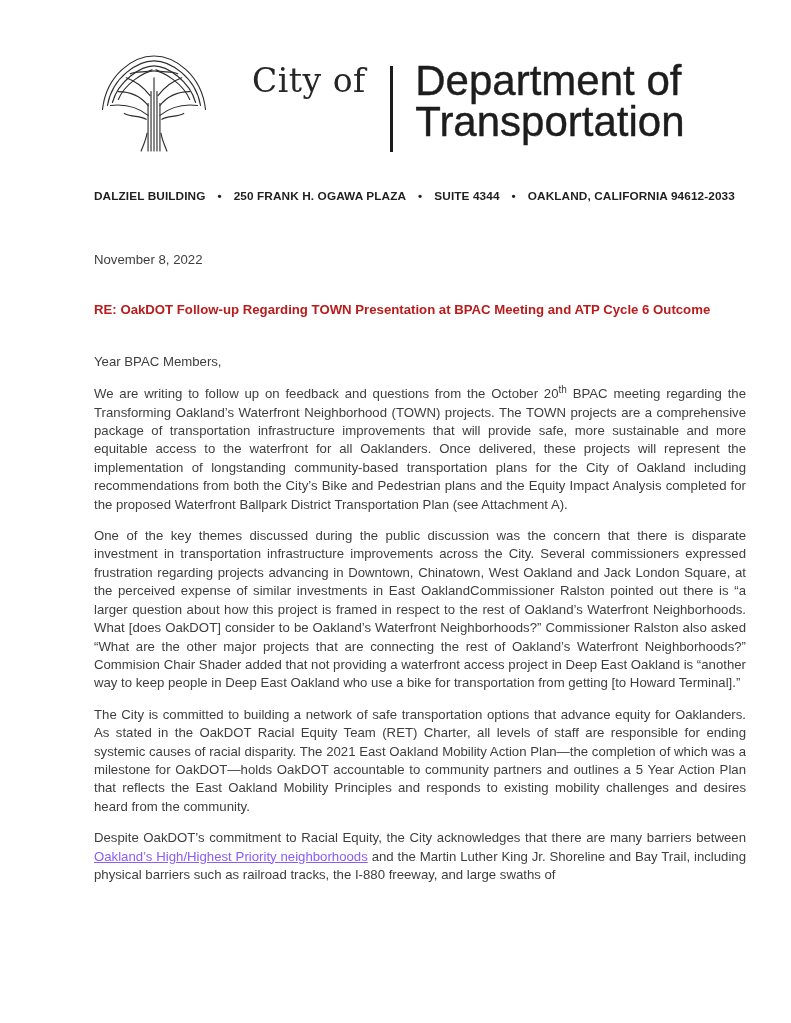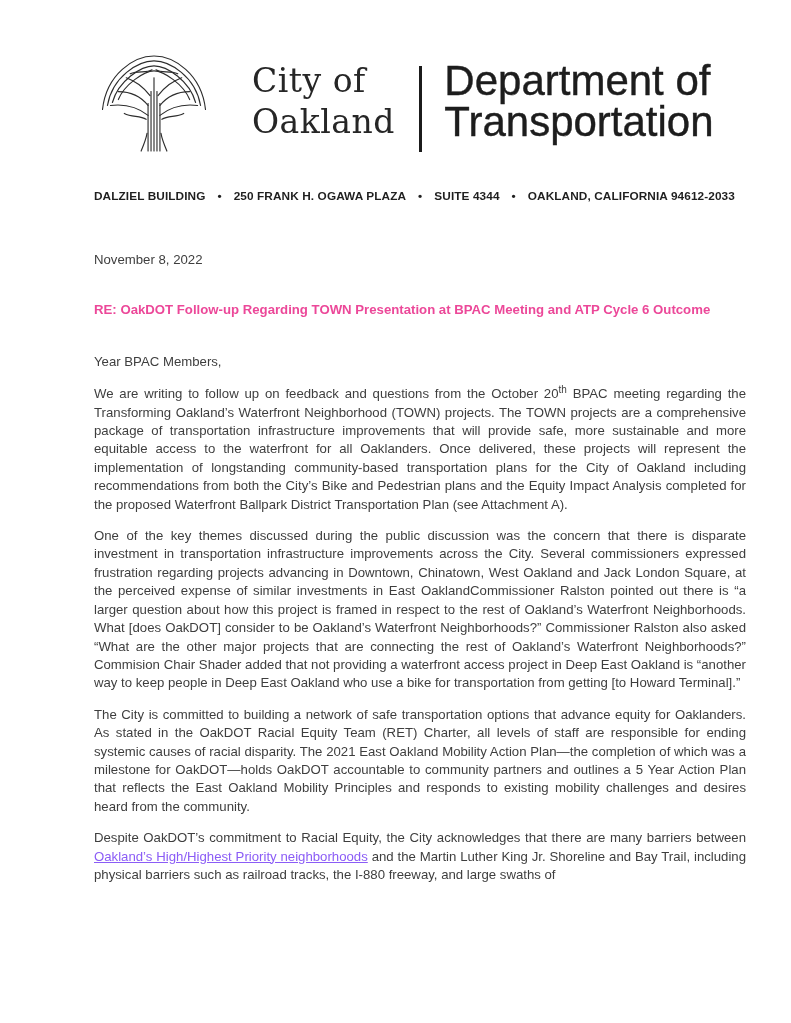--- a/index.html
+++ b/index.html
@@ -61,21 +61,21 @@
   .letter-body {
     position: absolute;
     left: 94px;
     top: 251px;
     width: 652px;
     font-size: 13.2px;
     line-height: 18.4px;
     text-align: justify;
   }
   .date { margin: 0 0 32px; }
-  .subject { margin: 0 0 33px; font-weight: bold; color: #ec4899; }
+  .subject { margin: 0 0 33px; font-weight: bold; color: #b91c1c; }
   .salutation { margin: 0 0 14px; }
   .para { margin: 0 0 13px; }
   .link { color: #8b5cf6; text-decoration: underline; cursor: pointer; }
   sup { font-size: 10px; line-height: 0; vertical-align: super; }
 </style>
 </head>
 <body>
 
 <div class="page">
 
@@ -105,21 +105,20 @@
             <path d="M30,62 C38,66 46,64 52,68"></path>
             <path d="M68,68 C74,64 82,66 90,62"></path>
             <path d="M36,22 C44,18 52,22 58,18"></path>
             <path d="M62,18 C68,22 76,18 84,22"></path>
           </g>
         </svg>
       </span>
 
       <div class="brand-left">
         <div>City of</div>
-        <div>Oakland</div>
       </div>
 
       <div class="brand-divider"></div>
 
       <div class="brand-right">
         <div>Department of</div>
         <div>Transportation</div>
       </div>
     </div>
 

